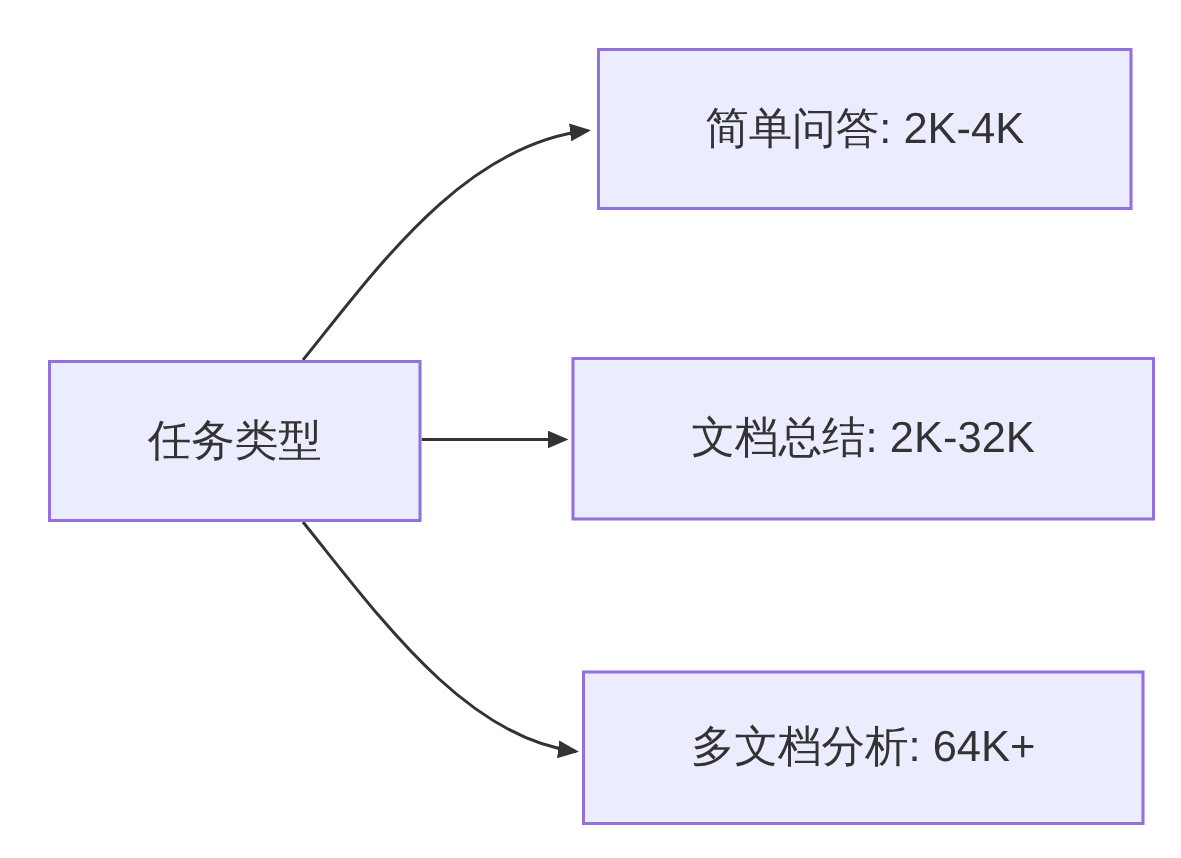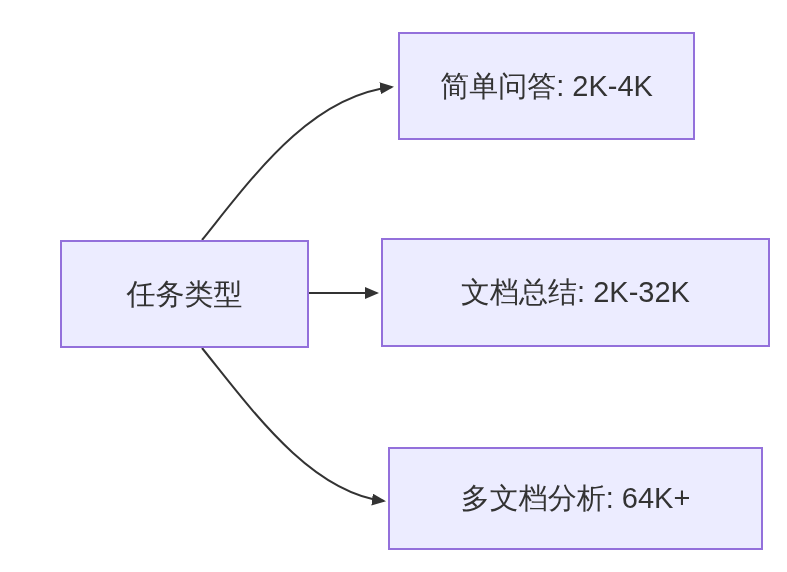--- a/index.html
+++ b/index.html
@@ -40,22 +40,22 @@
     align-items: center;
     justify-content: center;
   }
   .node-label {
     color: var(--node-text-color);
     font-size: 29px;
     line-height: 1.2;
     white-space: nowrap;
     text-align: center;
   }
-  .node-root   { left: 32px;  top: 240px; width: 249px; height: 108px; margin-left: 28px; }
-  .node-b0     { left: 398px; top: 32px;  width: 297px; height: 108px; }
+  .node-root   { left: 32px;  top: 240px; width: 249px; height: 108px; }
+  .node-b0     { left: 398px; top: 32px;  width: 357px; height: 108px; }
   .node-b1     { left: 381px; top: 238px; width: 389px; height: 109px; }
   .node-b2     { left: 388px; top: 447px; width: 375px; height: 103px; }
 </style>
 </head>
 <body>
 
 <div class="canvas">
 
   <svg class="edges-layer" width="787" height="572" viewBox="0 0 787 572" xmlns="http://www.w3.org/2000/svg">
     <defs>

